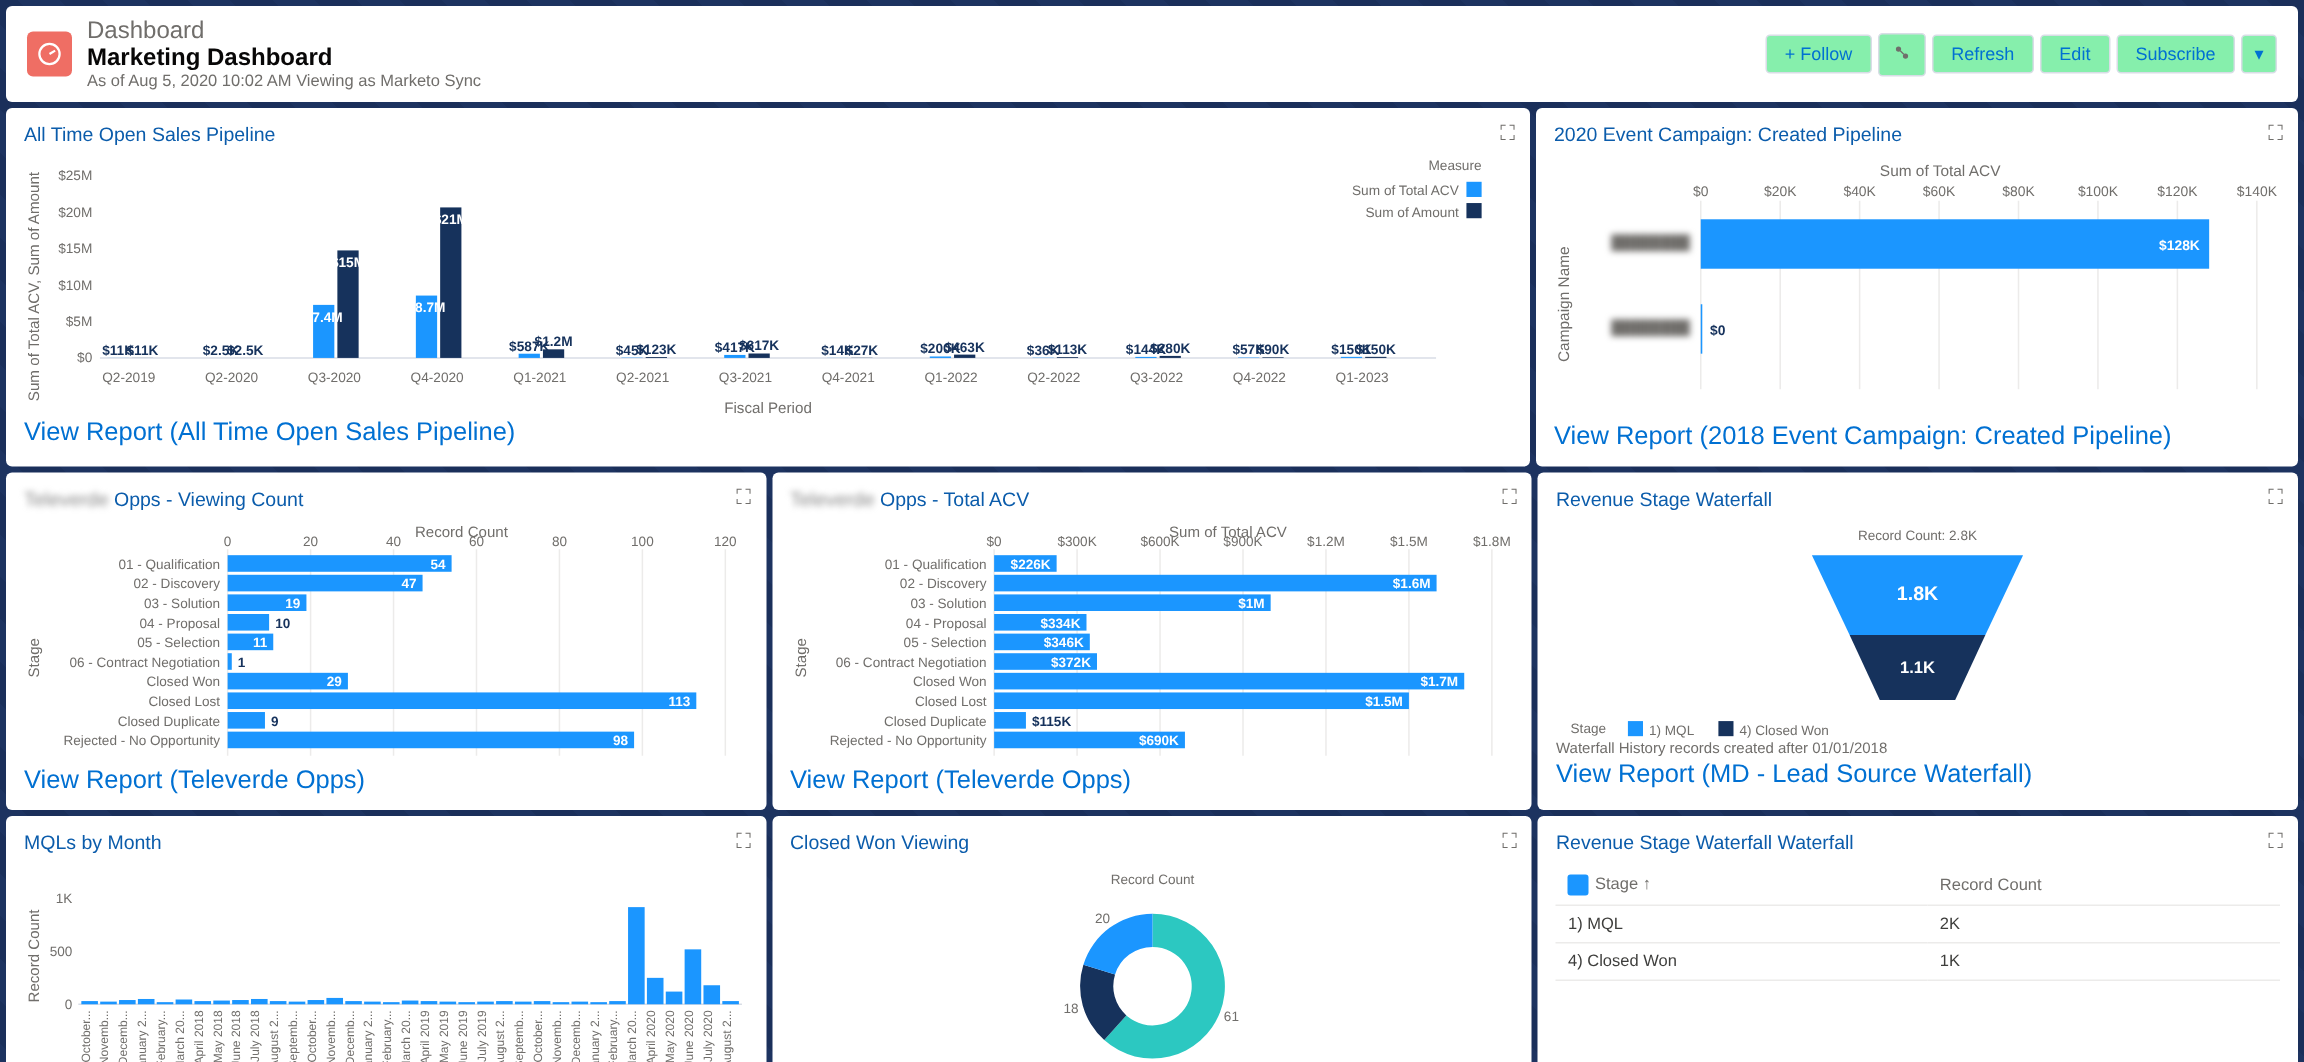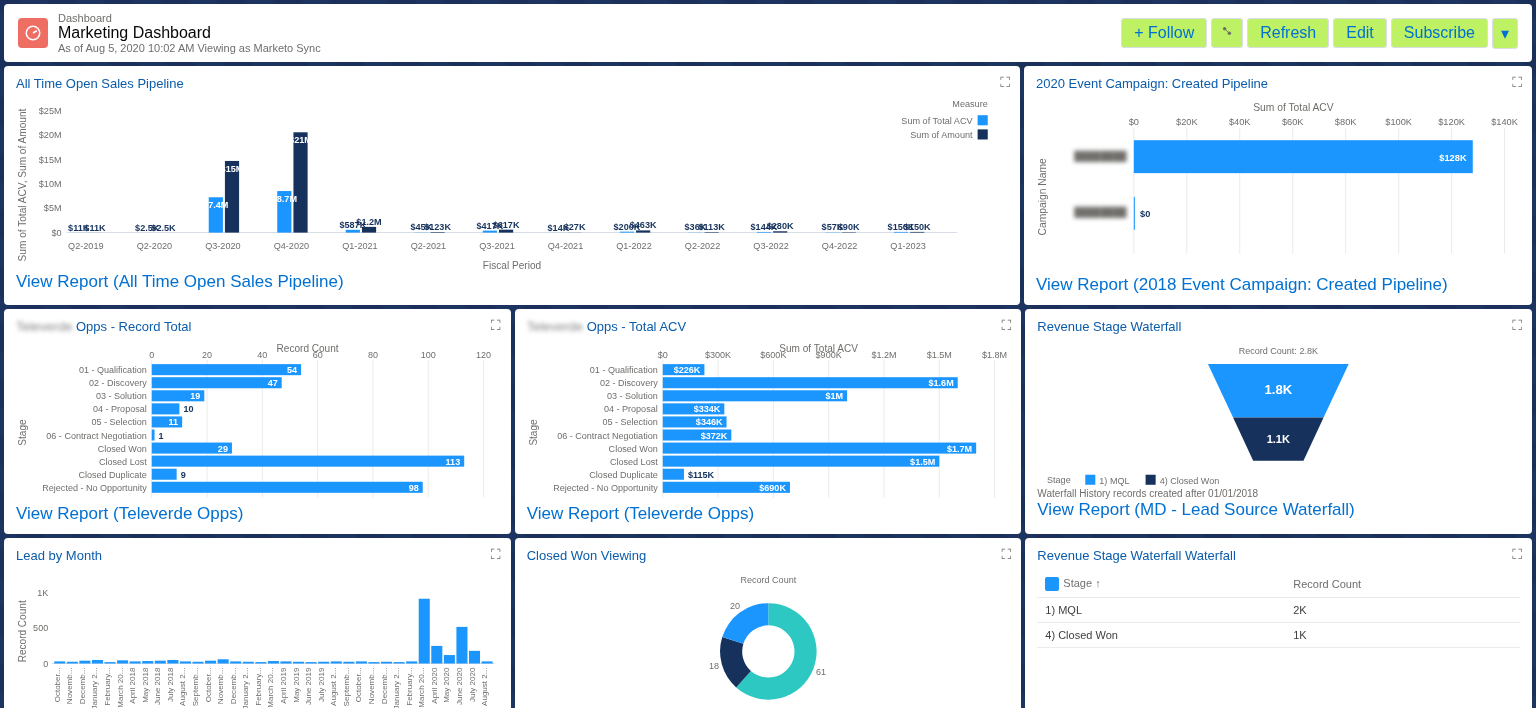--- a/index.html
+++ b/index.html
@@ -1,25 +1,25 @@
 <!DOCTYPE html>
 <html><head>
 <meta charset="utf-8">
 <style>
 * { box-sizing: border-box; margin: 0; padding: 0; }
 body { font-family: "Salesforce Sans", Arial, sans-serif; background: #1b305c; font-size: 12px; color: #3e3e3c; }
 .page { background: repeating-linear-gradient(45deg, #1a2f5a, #1a2f5a 20px, #1d3360 20px, #1d3360 40px); min-height: 100vh; padding: 4px; }
 .header-bar { background: #fff; border-radius: 4px; padding: 8px 14px; display: flex; justify-content: space-between; align-items: center; margin-bottom: 4px; }
 .hdr-left { display: flex; align-items: center; gap: 10px; }
 .app-icon { width: 30px; height: 30px; background: #ef6e64; border-radius: 4px; display: flex; align-items: center; justify-content: center; color: #fff; }
-.hdr-meta .bc { font-size: 11px; color: #706e6b; }
-.hdr-meta .title { font-size: 16px; font-weight: 400; color: #080707; }
+.hdr-meta .bc { font-size: 16px; color: #706e6b; }
+.hdr-meta .title { font-size: 16px; font-weight: 700; color: #080707; }
 .hdr-meta .sub { font-size: 11px; color: #706e6b; }
 .hdr-right { display: flex; gap: 4px; align-items: center; }
-.btn { border: 1px solid #d8dde6; background: #bef264; color: #0070d2; padding: 5px 12px; border-radius: 3px; font-size: 16px; cursor: pointer; }
+.btn { border: 1px solid #d8dde6; background: #86efac; color: #0070d2; padding: 5px 12px; border-radius: 3px; font-size: 12px; cursor: pointer; }
 .btn.icon-only { padding: 5px 8px; }
 .grid { display: grid; grid-template-columns: 2fr 1fr; gap: 4px; }
 .grid-row2 { display: grid; grid-template-columns: 1fr 1fr 1fr; gap: 4px; }
 .card { background: #fff; border-radius: 4px; padding: 10px 12px; position: relative; }
 .card-title { font-size: 13px; color: #0b5cab; font-weight: 400; margin-bottom: 8px; }
 .expand-icon { position: absolute; top: 8px; right: 10px; color: #706e6b; cursor: pointer; font-size: 14px; }
 .link { color: #0070d2; font-size: 17px; text-decoration: none; display: inline-block; margin-top: 1px; }
 .axis-label { font-size: 10px; fill: #706e6b; }
 .tick { font-size: 9px; fill: #706e6b; }
 .bar-label { font-size: 9px; fill: #fff; font-weight: 600; }
@@ -197,21 +197,21 @@
           </g>
       </svg>
       <a class="link">View Report (2018 Event Campaign: Created Pipeline)</a>
     </div>
   </div>
 
   <div class="grid-row2" style="margin-bottom:4px;">
 
     <div class="card">
       <span class="expand-icon">⛶</span>
-      <div class="card-title"><span style="filter:blur(2px);color:#888">Televerde</span> <span>Opps - Record Total</span></div>
+      <div class="card-title"><span style="filter:blur(2px);color:#888">Televerde</span> <span>Opps - Viewing Count</span></div>
       <svg class="svgchart" viewBox="0 0 480 160">
         <text x="10" y="90" class="axis-label" transform="rotate(-90 10 90)" text-anchor="middle">Stage</text>
         <text x="290" y="10" class="axis-label" text-anchor="middle">Record Count</text>
         <g id="oppsCount-ticks" class="tick">
             <line x1="135" y1="18" x2="135" y2="155" stroke="#ecebea"></line>
             <text x="135" y="16" text-anchor="middle">0</text>
             <line x1="190" y1="18" x2="190" y2="155" stroke="#ecebea"></line>
             <text x="190" y="16" text-anchor="middle">20</text>
             <line x1="245" y1="18" x2="245" y2="155" stroke="#ecebea"></line>
             <text x="245" y="16" text-anchor="middle">40</text>
@@ -335,21 +335,21 @@
       </svg>
       <div class="note">Waterfall History records created after 01/01/2018</div>
       <a class="link">View Report (MD - Lead Source Waterfall)</a>
     </div>
   </div>
 
   <div class="grid-row2">
 
     <div class="card">
       <span class="expand-icon">⛶</span>
-      <div class="card-title">Lead by Month</div>
+      <div class="card-title">MQLs by Month</div>
       <svg class="svgchart" viewBox="0 0 480 160">
         <text x="10" y="60" class="axis-label" transform="rotate(-90 10 60)" text-anchor="middle">Record Count</text>
         <g class="tick" text-anchor="end">
           <text x="32" y="95">0</text>
             <text x="32" y="60">500</text>
             <text x="32" y="25">1K</text>
         </g>
         <line x1="36" y1="92" x2="476" y2="92" stroke="#d8dde6"></line>
         <g id="mql-bars">
             <rect x="38" y="89.9" width="11" height="2.1" fill="#1b96ff"></rect>

